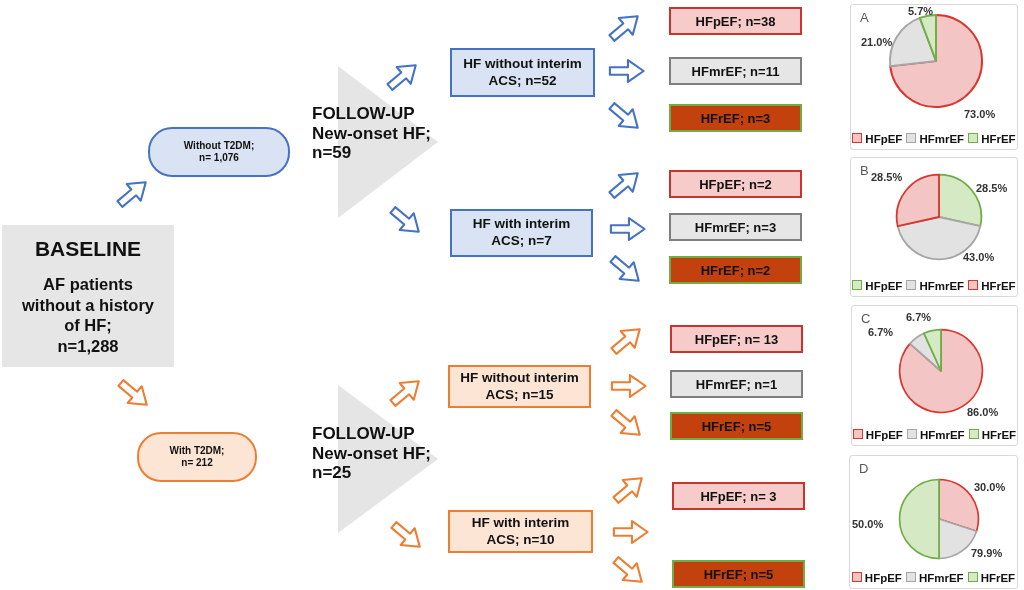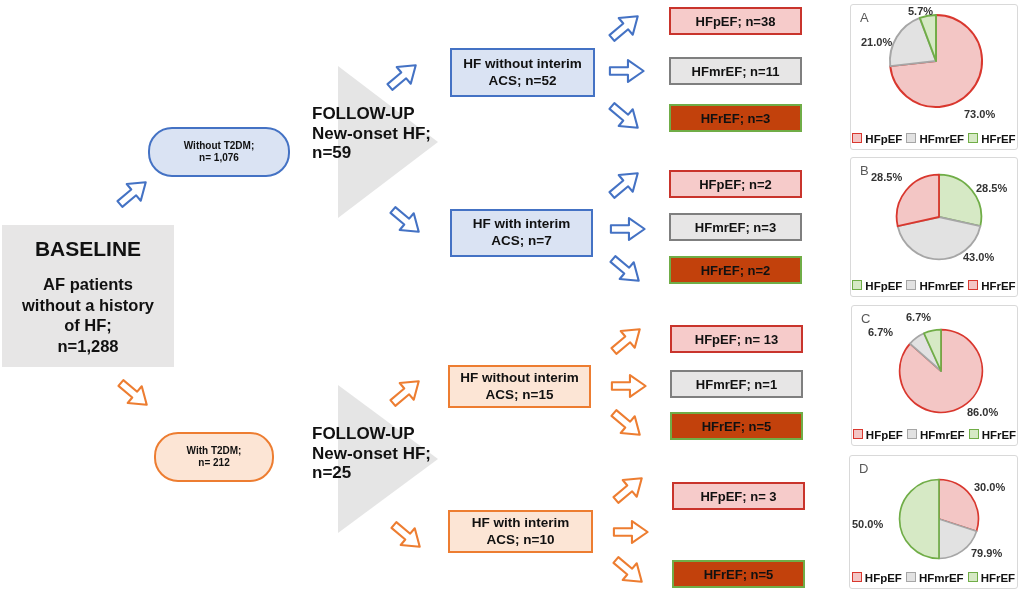--- a/index.html
+++ b/index.html
@@ -63,21 +63,21 @@
 
   <svg class="arr blue up" style="left:114px;top:178px" viewBox="0 0 40 30">
       <use href="#arrowShape"></use>
     </svg>
   <svg class="arr orange dn" style="left:115px;top:379px" viewBox="0 0 40 30">
       <use href="#arrowShape"></use>
     </svg>
 
   <div class="box bluebox groupbox" style="left:148px;top:127px;width:142px;height:50px">Without T2DM;
 n= 1,076</div>
-  <div class="box orangebox groupbox" style="left:154px;top:432px;width:120px;height:50px">With T2DM;
+  <div class="box orangebox groupbox" style="left:137px;top:432px;width:120px;height:50px">With T2DM;
 n= 212</div>
 
   <svg class="tri" style="left:338px;top:66px;width:100px;height:152px" viewBox="0 0 100 152" preserveAspectRatio="none">
     <polygon points="0,0 0,152 100,76" fill="#e2e2e2" opacity="0.9"></polygon>
     </svg>
   <svg class="tri" style="left:338px;top:385px;width:100px;height:148px" viewBox="0 0 100 148" preserveAspectRatio="none">
     <polygon points="0,0 0,148 100,74" fill="#e2e2e2" opacity="0.9"></polygon>
     </svg>
 
   <div class="fu" style="left:312px;top:104px">

